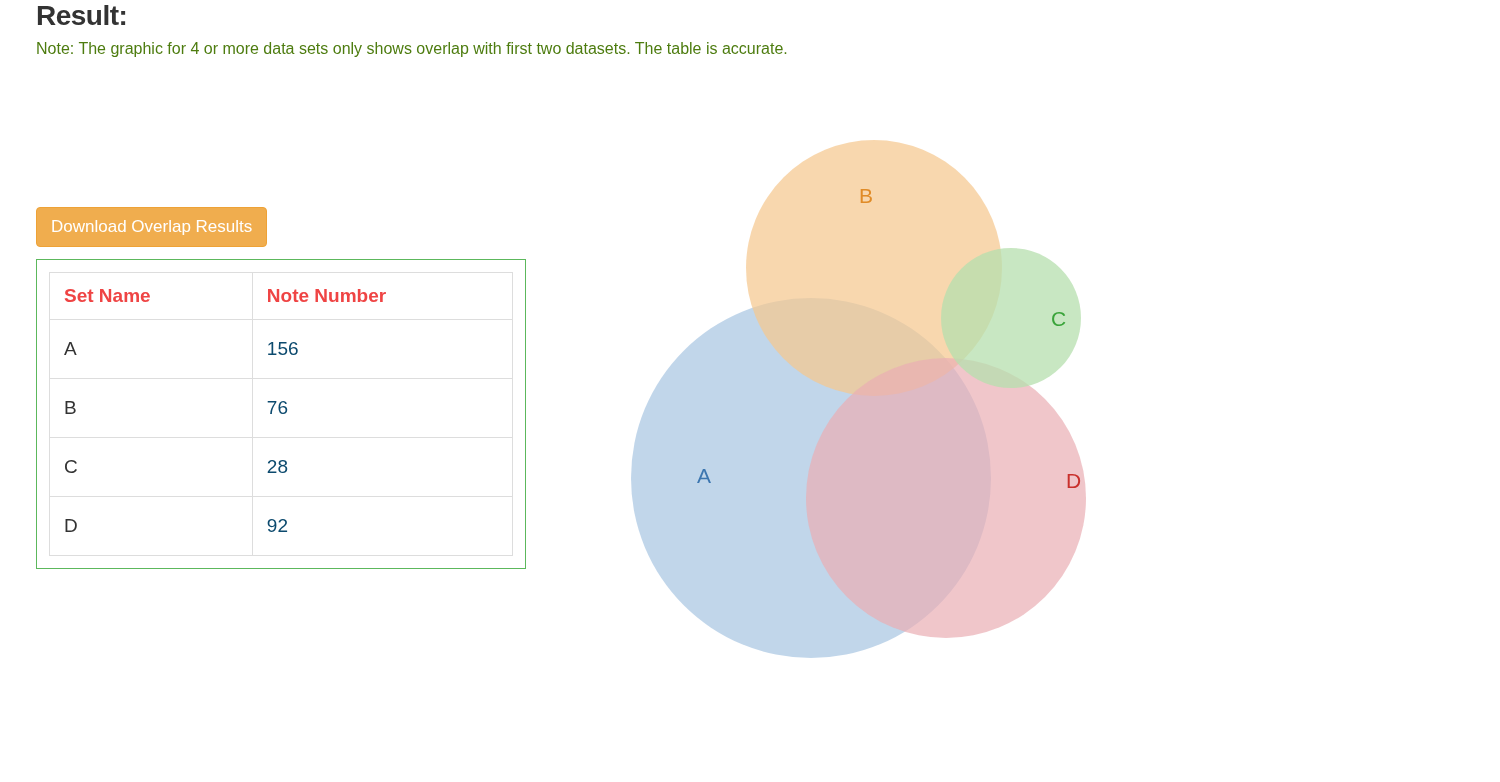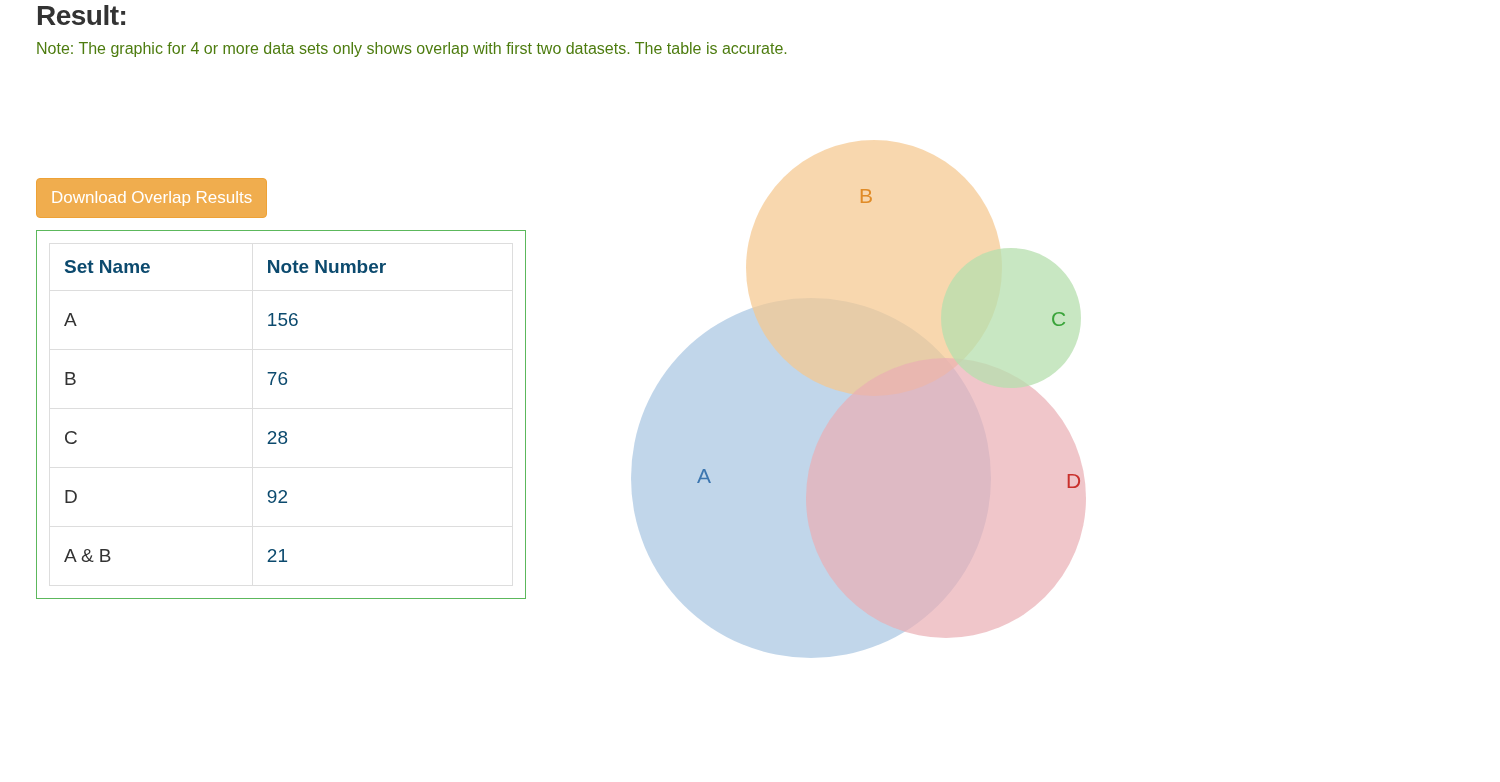--- a/index.html
+++ b/index.html
@@ -49,21 +49,21 @@
     table {
       border-collapse: collapse;
       width: 100%;
       font-size: 19px;
     }
     th {
       text-align: left;
       padding: 12px 14px;
       border: 1px solid #ddd;
       font-weight: 700;
-      color: #0c4a6e;
+      color: #ef4444;
       background:#fff;
     }
     td {
       padding: 18px 14px;
       border: 1px solid #ddd;
       color: #333;
     }
     td.count a {
       color: #0c4a6e;
       text-decoration: none;
@@ -108,24 +108,20 @@
               <td class="count"><a href="#">76</a></td>
             </tr>
             <tr>
               <td>C</td>
               <td class="count"><a href="#">28</a></td>
             </tr>
             <tr>
               <td>D</td>
               <td class="count"><a href="#">92</a></td>
             </tr>
-            <tr>
-              <td>A &amp; B</td>
-              <td class="count"><a href="#">21</a></td>
-            </tr>
           </tbody>
       </table>
     </div>
   </div>
 
   <div class="venn-wrap">
     <svg width="520" height="560" viewBox="0 0 520 560">
 
       <circle cx="195" cy="370" r="180" fill-opacity="0.72" fill="#a9c6e2"></circle>
 

